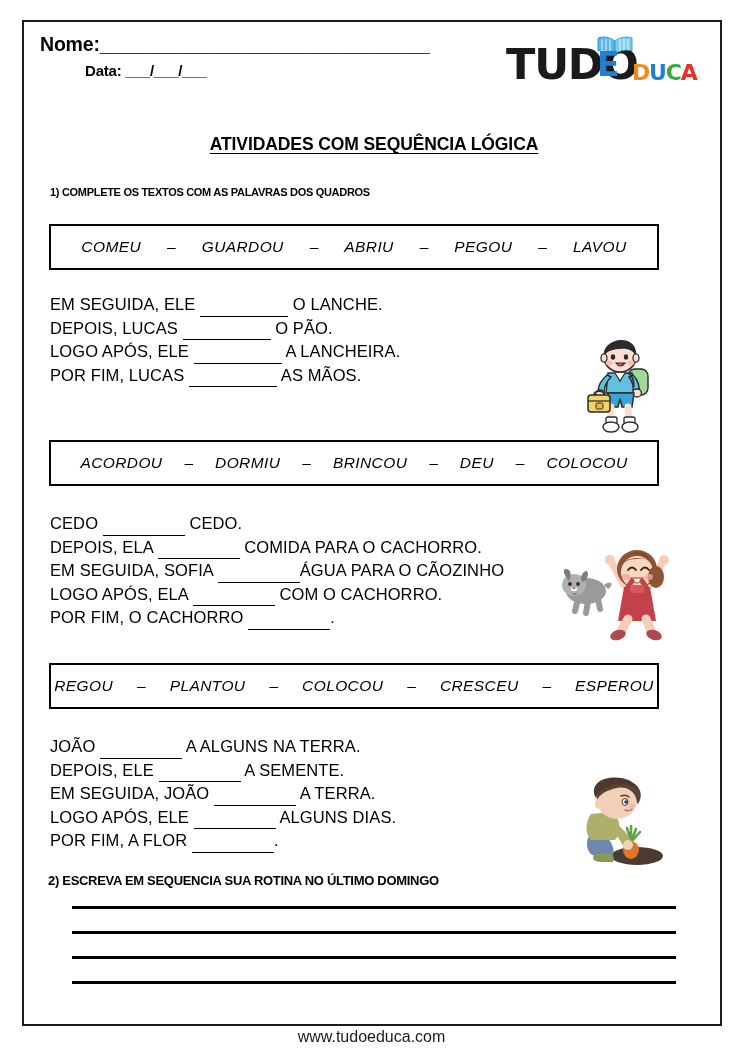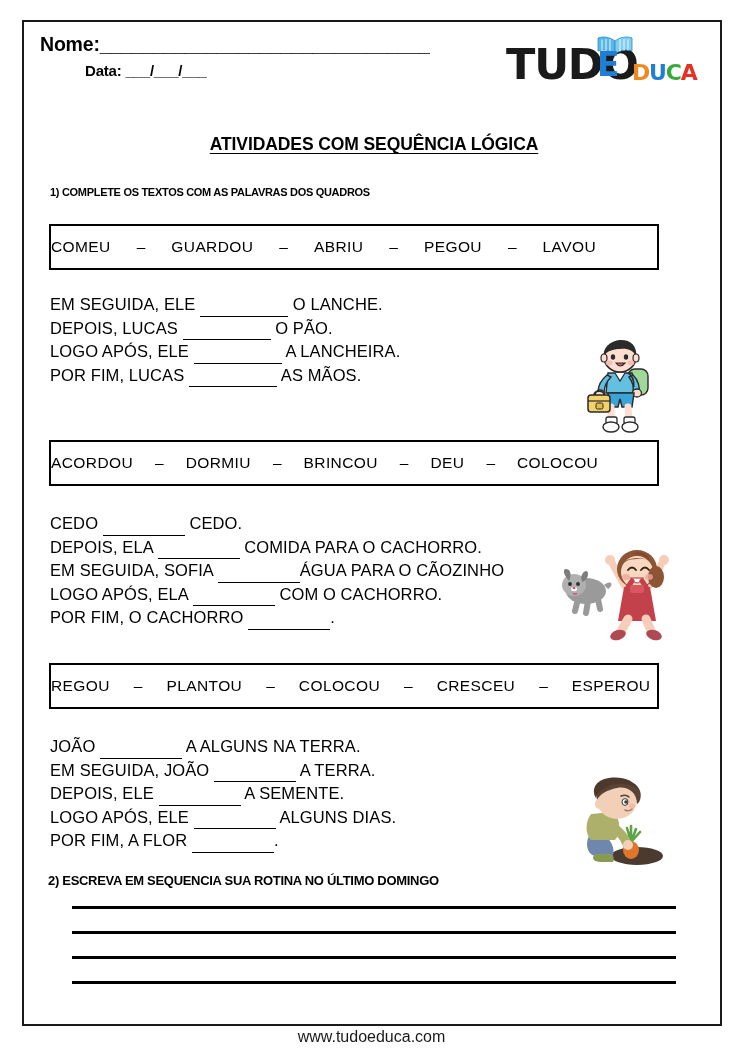--- a/index.html
+++ b/index.html
@@ -131,22 +131,23 @@
     left: 25px;
     width: 610px; height: 46px;
     border: 2.5px solid #000000;
     display: flex;
     align-items: center;
     justify-content: center;
   }
   .word-box .inner {
     display: flex;
     align-items: center;
-    justify-content: flex-start;
+    justify-content: center;
     width: 100%;
+    font-style: italic;
   }
   .word-box .w {
     font-size: 15.5px;
     letter-spacing: 0.4px;
     white-space: nowrap;
   }
   .word-box .sep {
     font-size: 15.5px;
     padding: 0 0 0 0;
     white-space: nowrap;
@@ -394,22 +395,22 @@
       <span class="w">COLOCOU</span>
       <span class="sep" style="padding:0 24px">–</span>
       <span class="w">CRESCEU</span>
       <span class="sep" style="padding:0 24px">–</span>
       <span class="w">ESPEROU</span>
     </div>
   </div>
 
   <div class="text-block tb3">
     <div class="line"><span>JOÃO</span> <span class="blank" style="width:82px">&nbsp;</span> <span>A ALGUNS NA TERRA.</span></div>
+    <div class="line"><span>DEPOIS, ELE</span> <span class="blank" style="width:82px">&nbsp;</span> <span>A SEMENTE.</span></div>
     <div class="line"><span>EM SEGUIDA, JOÃO</span> <span class="blank" style="width:82px">&nbsp;</span> <span>A TERRA.</span></div>
-    <div class="line"><span>DEPOIS, ELE</span> <span class="blank" style="width:82px">&nbsp;</span> <span>A SEMENTE.</span></div>
     <div class="line"><span>LOGO APÓS, ELE</span> <span class="blank" style="width:82px">&nbsp;</span> <span>ALGUNS DIAS.</span></div>
     <div class="line"><span>POR FIM, A FLOR</span> <span class="blank" style="width:82px">&nbsp;</span><span>.</span></div>
   </div>
 
   <div class="illo illo3">
     <svg width="100" height="96" viewBox="0 0 100 96">
 
       <ellipse cx="68" cy="82" rx="26" ry="9" fill="#4a3a30"></ellipse>
 
       <ellipse cx="62" cy="76" rx="8" ry="9" fill="#e0762a"></ellipse>

